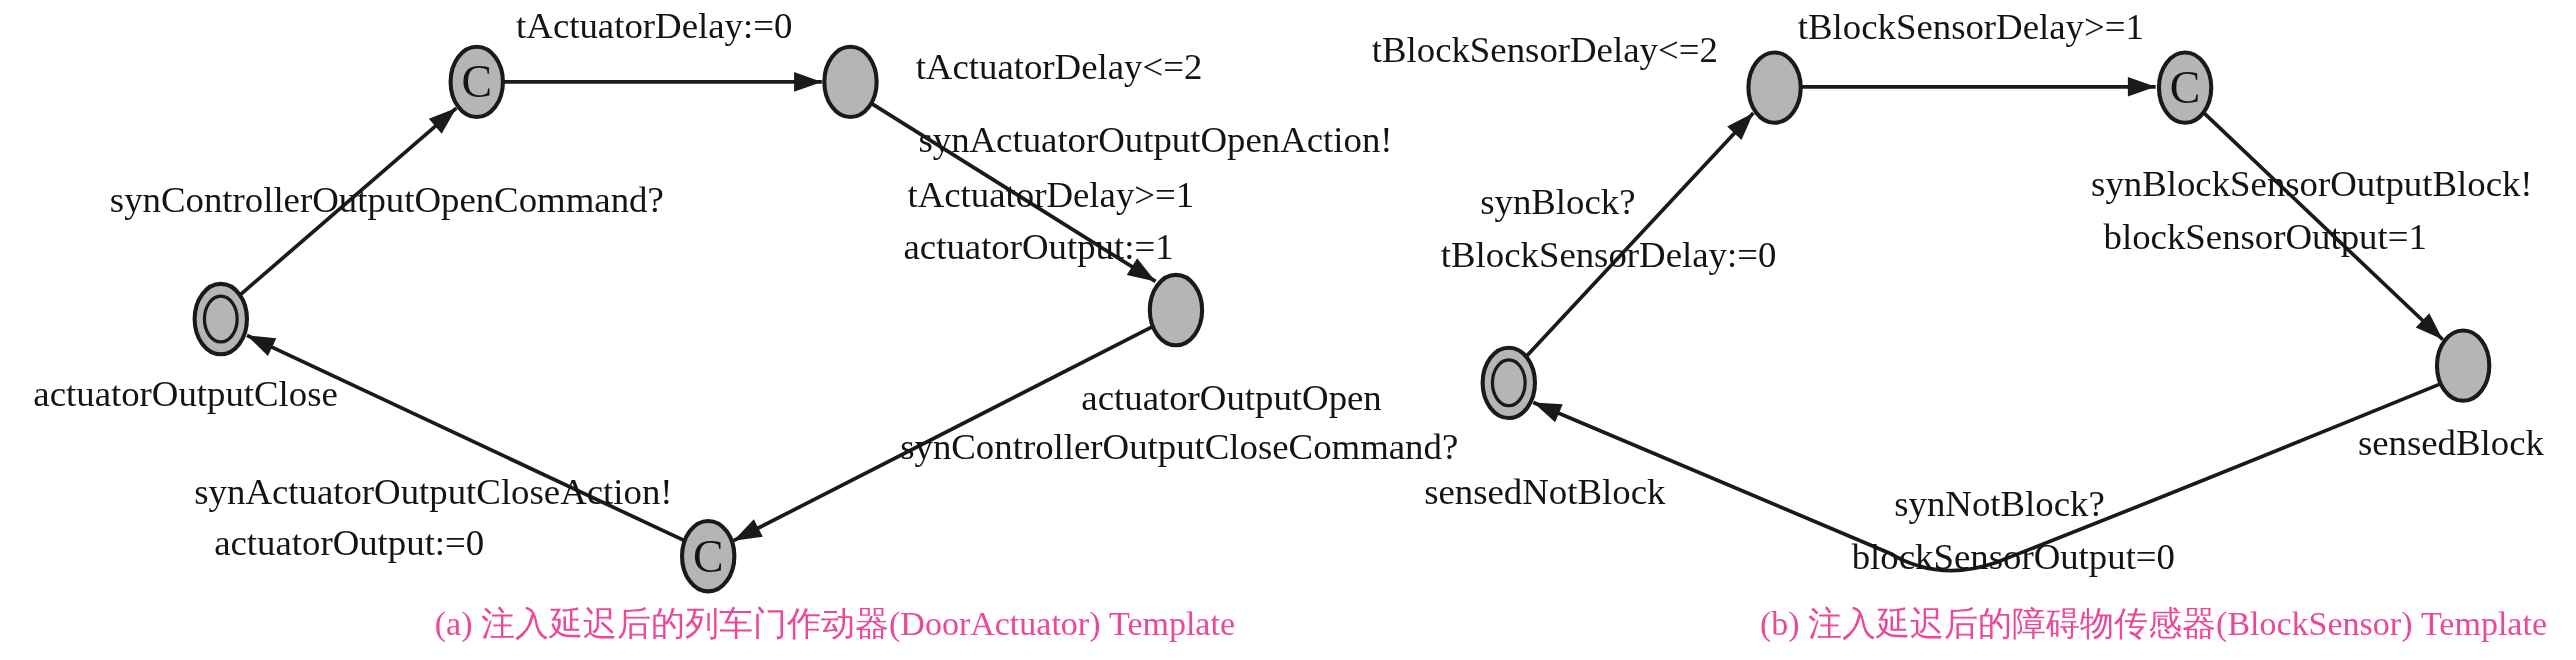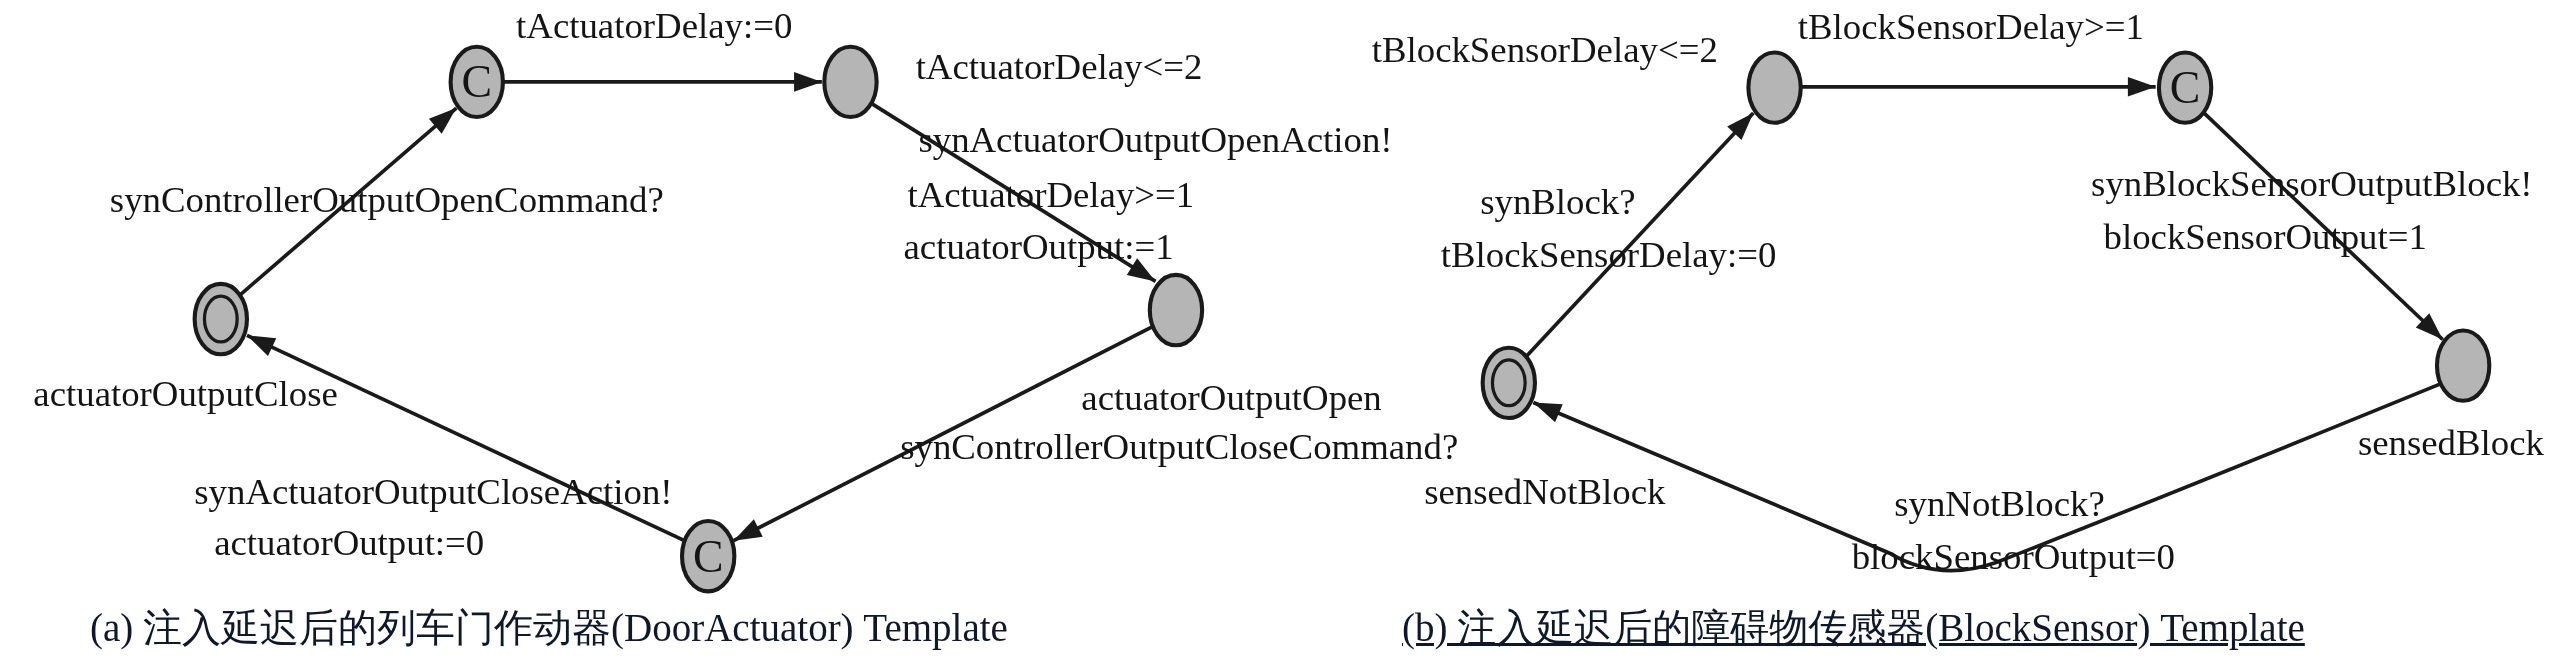--- a/index.html
+++ b/index.html
@@ -1,19 +1,19 @@
 <!DOCTYPE html>
 <html style="font-size:13px"><head>
 <meta charset="utf-8">
 <style>
   html,body{margin:0;padding:0;background:#ffffff;}
   #stage{position:relative;width:2576px;height:661px;background:#ffffff;overflow:hidden;
          font-family:"Liberation Serif","DejaVu Serif",serif;}
   #automata{position:absolute;left:0;top:0;}
-  .caption{position:absolute;top:601px;text-align:left;font-size:39px;color:#0f172a;
+  .caption{position:absolute;top:601px;text-align:right;font-size:34px;color:#ec4899;
            white-space:nowrap;}
   svg text{fill:#141414;}
 </style>
 </head>
 <body>
 
 <div id="stage">
   <svg id="automata" width="2576" height="661" viewBox="0 0 3150 808">
       <g>
         <line x1="293" y1="361" x2="558" y2="132" stroke="#1a1a1a" stroke-width="4.5"></line>
@@ -85,15 +85,15 @@
         <text x="1967" y="326" text-anchor="middle" font-size="45">tBlockSensorDelay:=0</text>
         <text x="2827" y="239" text-anchor="middle" font-size="45">synBlockSensorOutputBlock!</text>
         <text x="2770" y="304" text-anchor="middle" font-size="45">blockSensorOutput=1</text>
         <text x="2997" y="556" text-anchor="middle" font-size="45">sensedBlock</text>
         <text x="1889" y="616" text-anchor="middle" font-size="45">sensedNotBlock</text>
         <text x="2445" y="631" text-anchor="middle" font-size="45">synNotBlock?</text>
         <text x="2462" y="696" text-anchor="middle" font-size="45">blockSensorOutput=0</text>
       </g>
     </svg>
   <div class="caption" style="left:90px;width:1145px;">(a) 注入延迟后的列车门作动器(DoorActuator) Template</div>
-  <div class="caption" style="left:1402px;width:1145px;text-decoration:underline;">(b) 注入延迟后的障碍物传感器(BlockSensor) Template</div>
+  <div class="caption" style="left:1402px;width:1145px;">(b) 注入延迟后的障碍物传感器(BlockSensor) Template</div>
 </div>
 
 
 </body></html>

